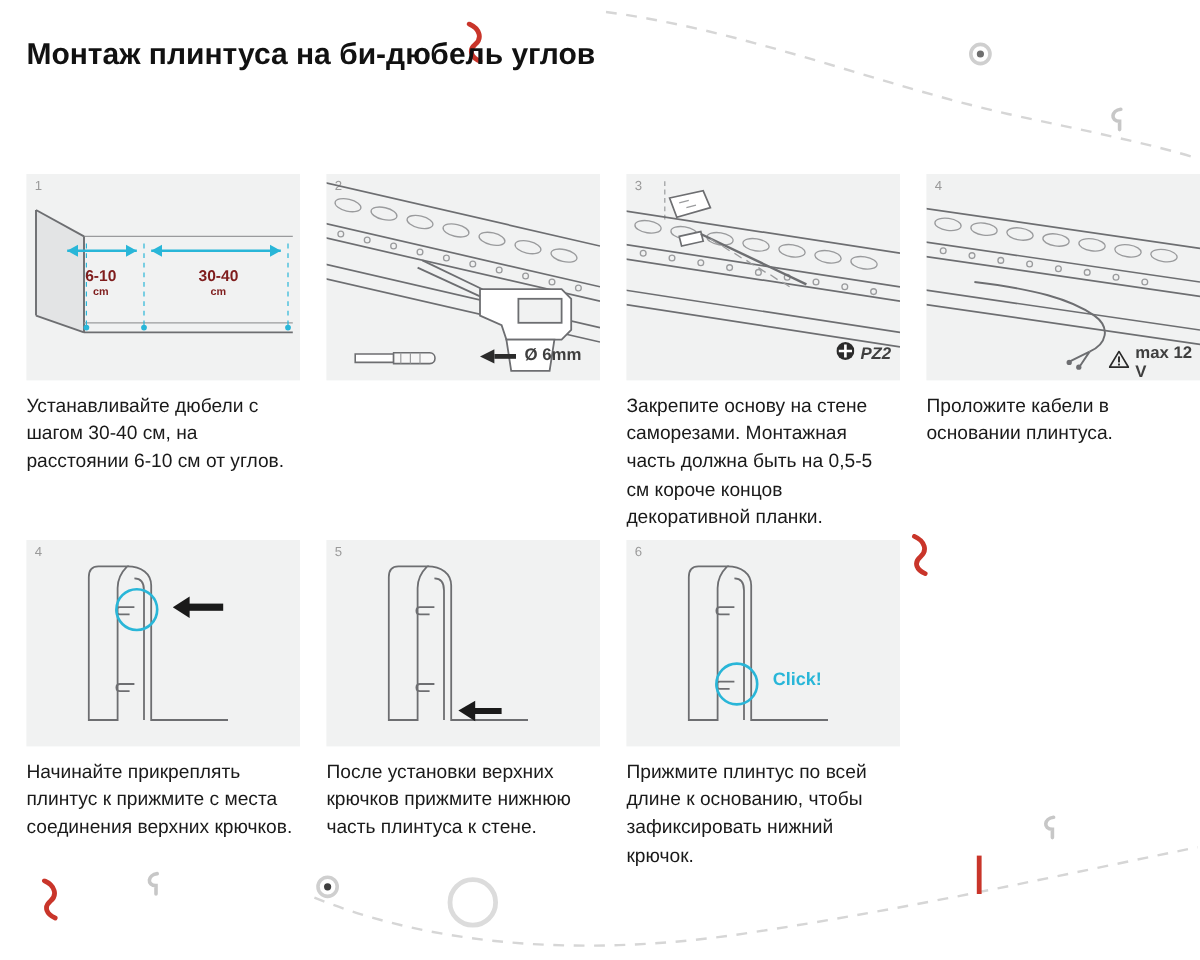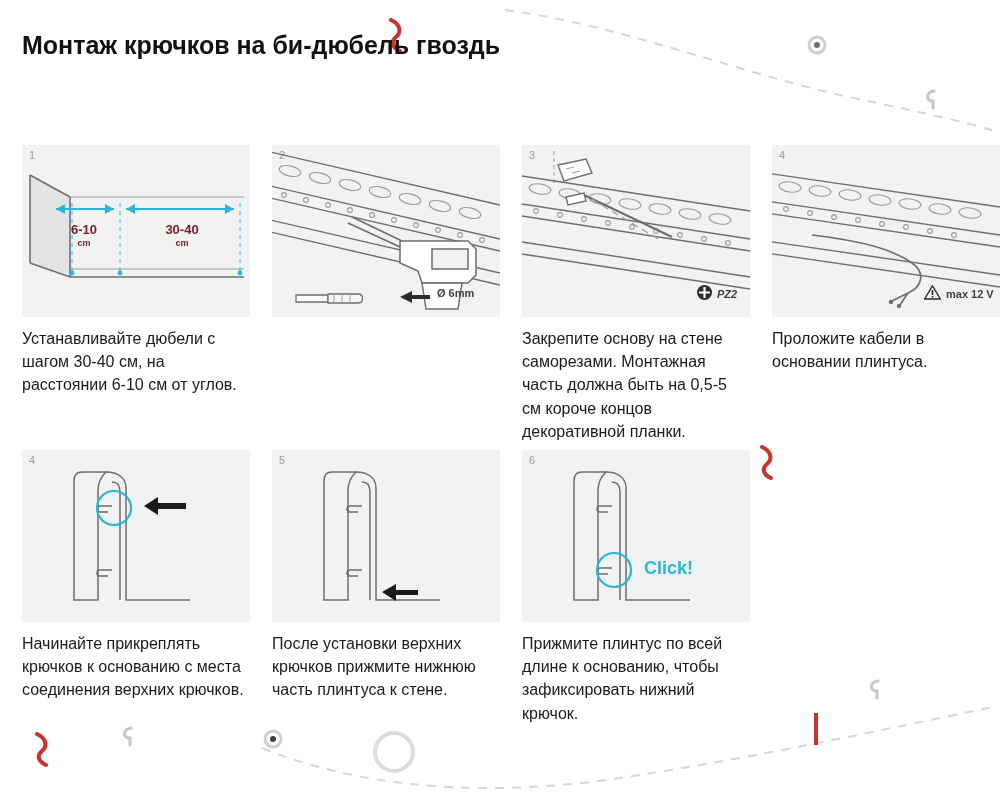--- a/index.html
+++ b/index.html
@@ -96,27 +96,27 @@
     text-align: center;
     line-height: 1.15;
   }
   .chip .u { font-size: 9px; font-weight: bold; display: block; }
 
   .badge {
     position: absolute;
     display: flex;
     align-items: center;
     gap: 5px;
-    font-size: 11px;
+    font-size: 14px;
     font-weight: bold;
     color: #3f3f3f;
   }
   .click-label {
     position: absolute;
-    font-size: 18px;
+    font-size: 15px;
     font-weight: bold;
     color: #29b6d8;
   }
 </style>
 </head>
 <body>
 
 <div class="deco" style="left:500px; top:0px;">
   <svg width="500" height="160" viewBox="0 0 500 160">
     <path d="M5,10 C120,25 230,70 340,95 C400,108 460,120 498,132" fill="none" stroke="#d6d6d6" stroke-width="2" stroke-dasharray="9 8"></path>
@@ -174,21 +174,21 @@
     <circle cx="24" cy="24" r="19" fill="none" stroke="#dcdcdc" stroke-width="4"></circle>
   </svg>
 </div>
 <div class="deco" style="left:812px; top:712px;">
   <svg width="8" height="34" viewBox="0 0 8 34">
     <rect x="2" y="1" width="4" height="32" fill="#c9352a"></rect>
   </svg>
 </div>
 
 <div class="header">
-  <h2 class="subtitle">Монтаж крючков на би-дюбель гвоздь</h2>
+  <h2 class="subtitle">Монтаж плинтуса на би-дюбель углов</h2>
 </div>
 
 <div class="steps-row" id="row1">
 
   <div class="step">
     <div class="panel">
       <span class="num">1</span>
       <svg class="art" width="228" height="172" viewBox="0 0 228 172">
 
         <path d="M8,30 L48,52 L48,132 L8,118 Z" fill="#e3e4e5"></path>
@@ -420,21 +420,21 @@
         </g>
 
         <circle cx="92" cy="58" r="17" fill="none" stroke="#29b6d8" stroke-width="2.2"></circle>
 
         <g fill="#1a1a1a">
           <rect x="132" y="53" width="32" height="6"></rect>
           <polygon points="122,56 136,47 136,65"></polygon>
         </g>
       </svg>
     </div>
-    <div class="caption">Начинайте прикреплять крючков к основанию с места соединения верхних крючков.</div>
+    <div class="caption">Начинайте прикреплять плинтус к прижмите с места соединения верхних крючков.</div>
   </div>
 
   <div class="step">
     <div class="panel">
       <span class="num">5</span>
       <svg class="art" width="228" height="172" viewBox="0 0 228 172">
         <g stroke="#6d6e71" stroke-width="1.5" fill="none">
           <path d="M84,22 C96,22 104,28 104,38 L104,150 L168,150"></path>
           <path d="M84,22 L60,22 C54,22 52,26 52,31 L52,150 L76,150 L76,40 C76,32 80,26 84,22 Z"></path>
           <path d="M90,32 C96,32 98,36 98,42 L98,150"></path>

